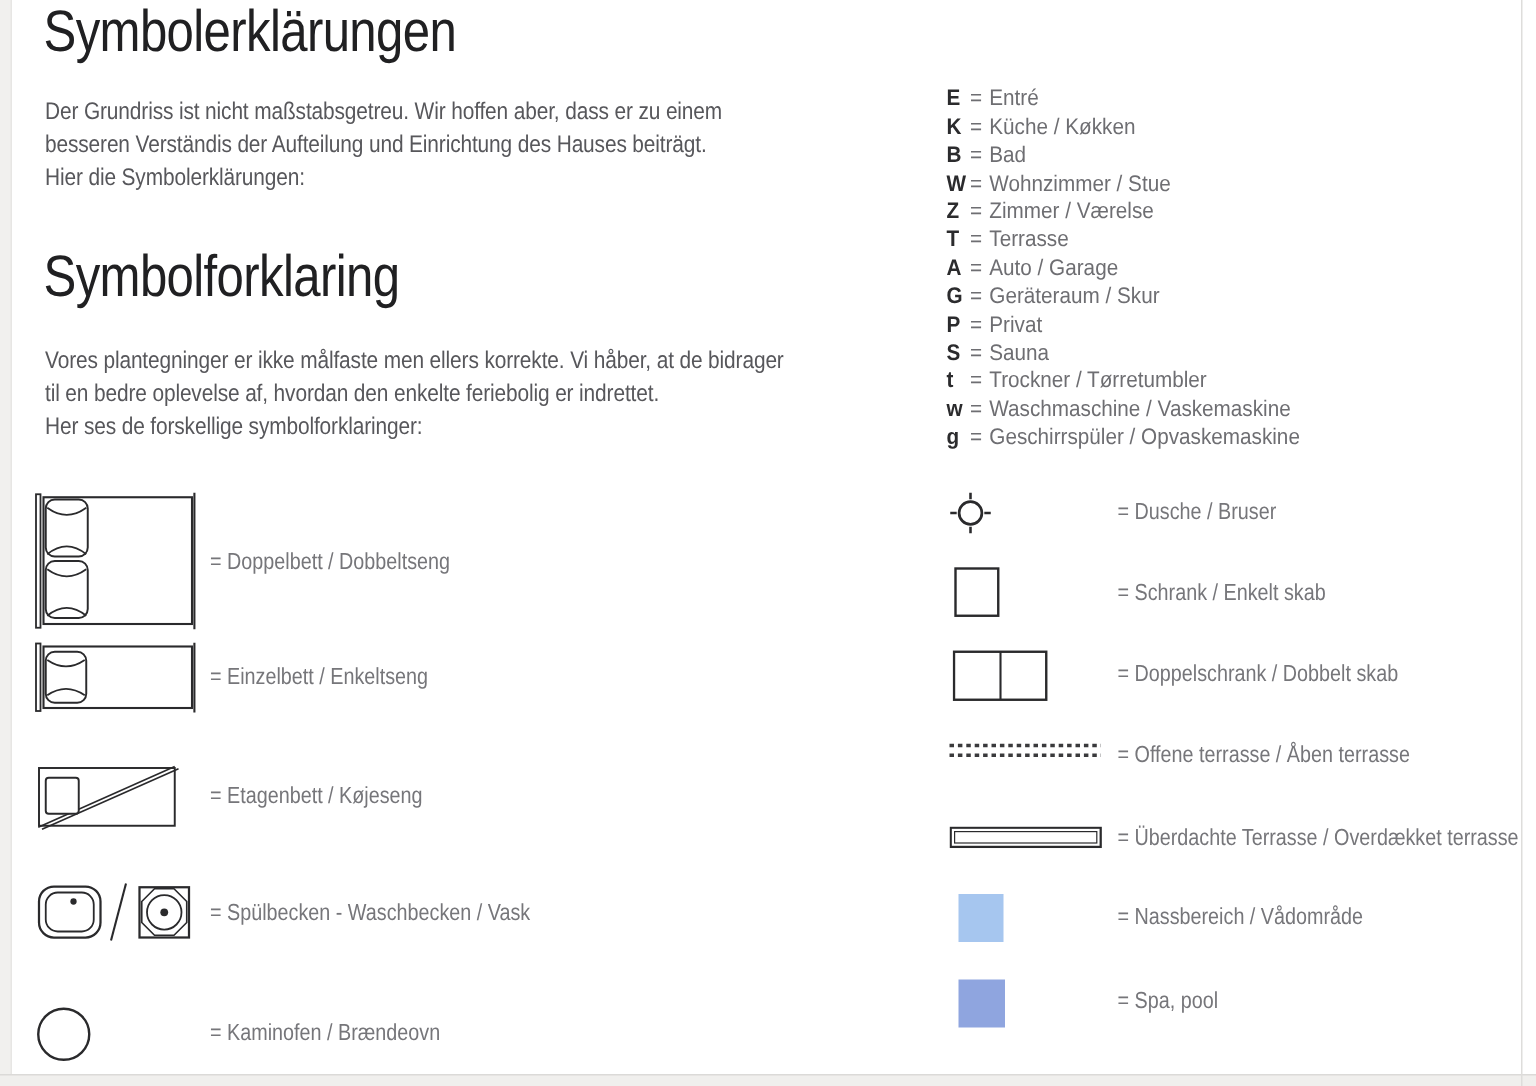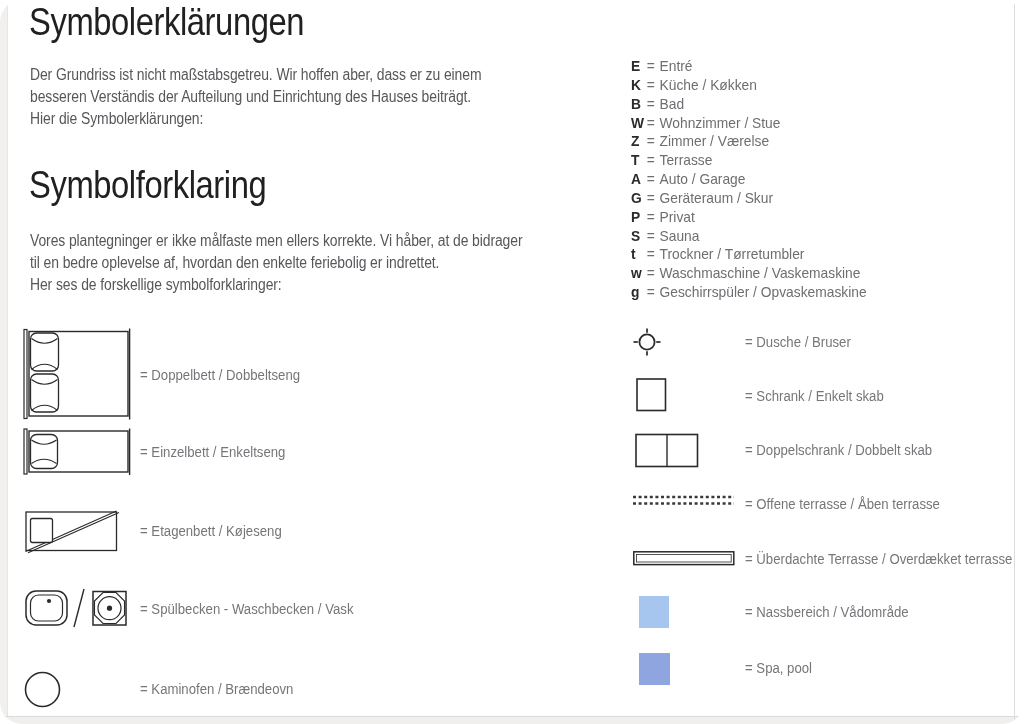--- a/index.html
+++ b/index.html
@@ -1,18 +1,18 @@
 <!DOCTYPE html>
 <html><head>
 <meta charset="utf-8">
 <style>
   html,body{margin:0;padding:0;background:#ffffff;}
   .page{
     position:relative;width:1024px;height:724px;overflow:hidden;
-    background:#ffffff;font-family:"Liberation Sans",sans-serif;border-radius:22px;
+    background:#ffffff;font-family:"Liberation Sans",sans-serif;
   }
   
   .edge-left{position:absolute;left:0;top:0;width:7px;height:724px;background:#f1f0ee;border-right:1px solid #e7e6e4;}
   .edge-bottom{position:absolute;left:0;bottom:0;width:1024px;height:7px;background:#f0efed;border-top:1px solid #dbdad8;}
   .edge-right{position:absolute;left:1014px;top:0;width:1px;height:724px;background:#dedddb;}
 
   .h-title{
     position:absolute;margin:0;font-size:39px;font-weight:400;color:#202022;
     letter-spacing:-0.5px;white-space:nowrap;line-height:1.05;
     transform:scaleX(0.84);transform-origin:0 0;

